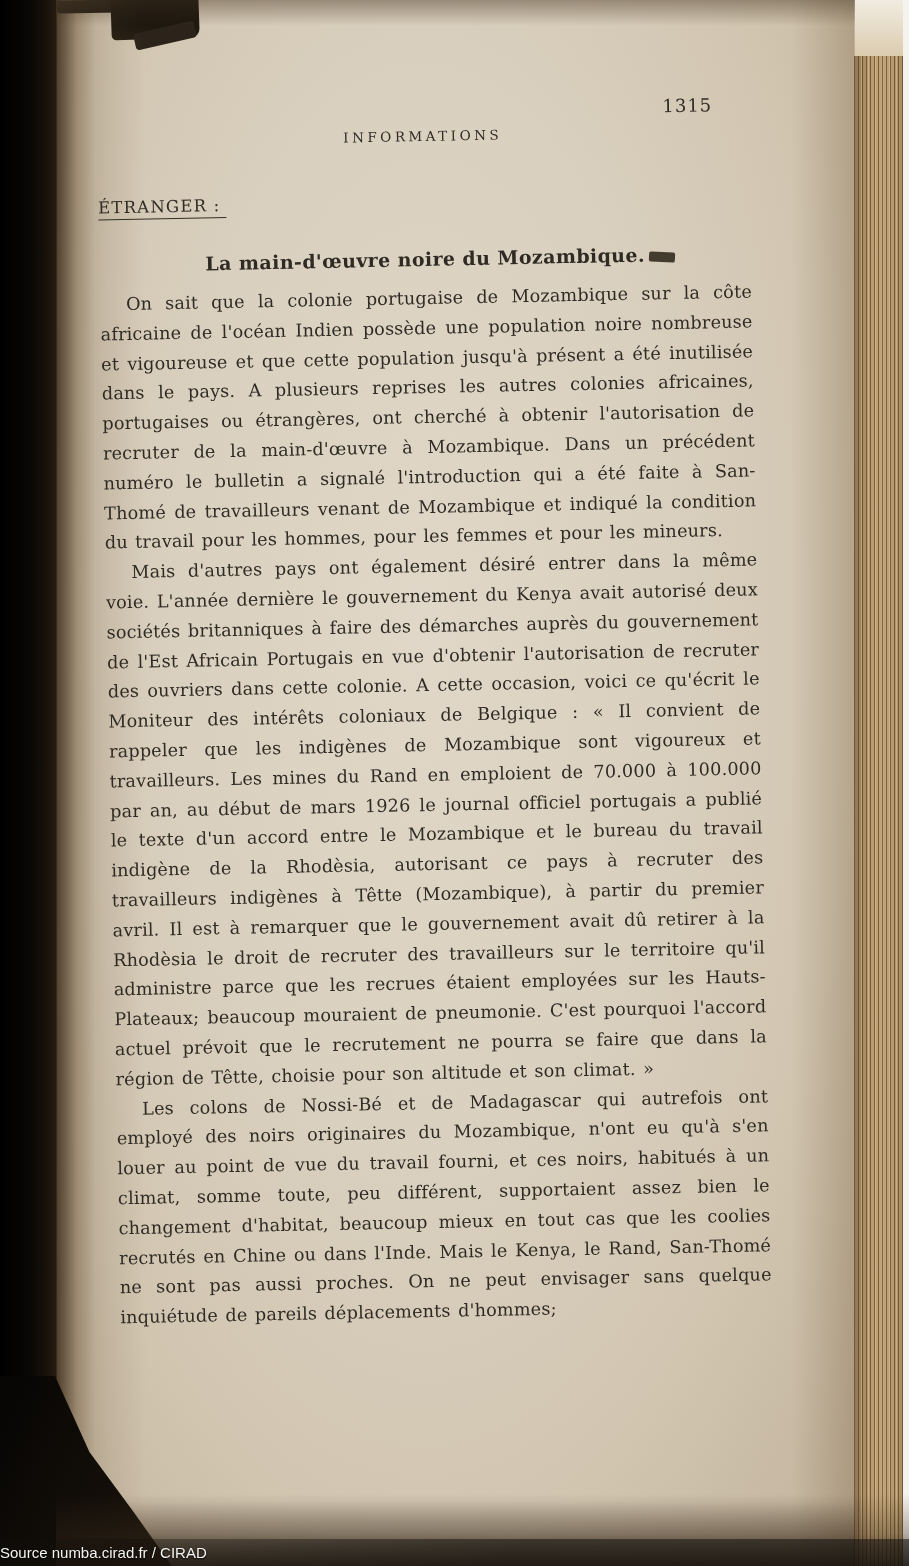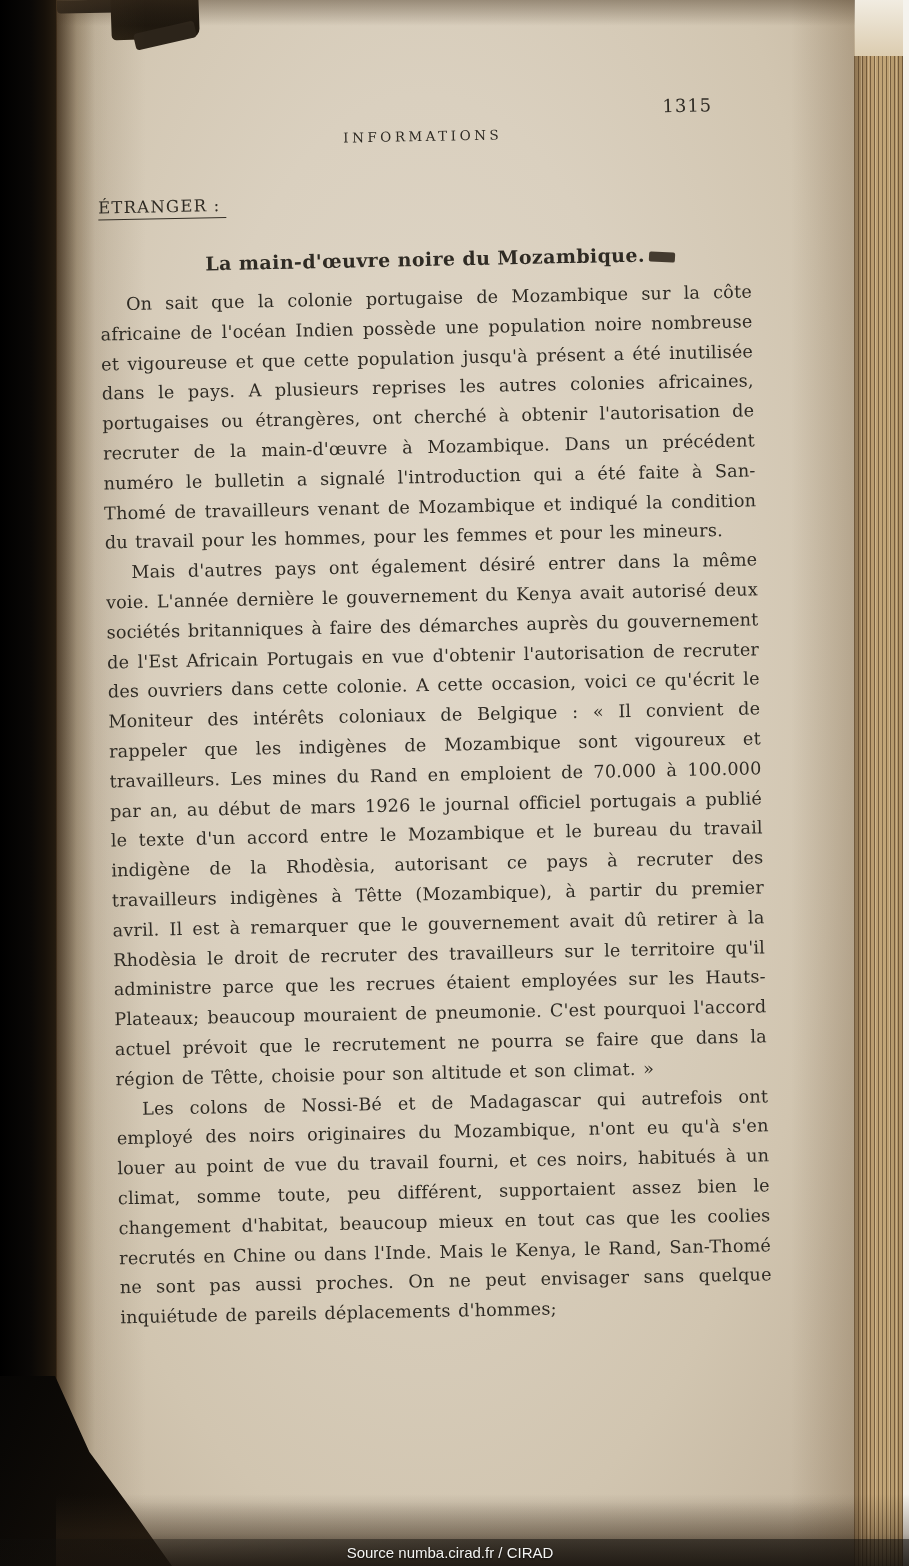--- a/index.html
+++ b/index.html
@@ -115,21 +115,21 @@
   }
   .bottom-shade {
     position: absolute; left: 56px; right: 0; bottom: 0; height: 72px;
     background: linear-gradient(to top,
       rgba(32,23,14,0.78), rgba(58,43,27,0.35) 45%, rgba(0,0,0,0));
   }
 
   
   .source-bar {
     position: absolute; left: 0; right: 0; bottom: 0; height: 27px;
-    display: flex; align-items: center; justify-content: center;
+    display: flex; align-items: center; justify-content: flex-start;
     padding-right: 9px; box-sizing: border-box;
     background: linear-gradient(to right, rgba(18,16,13,0.25), rgba(18,16,13,0.55) 55%);
     font-family: "Liberation Sans", "DejaVu Sans", sans-serif;
     font-size: 15px; color: #f4f4f2;
     text-shadow: 0 1px 2px rgba(0,0,0,0.85);
   }
 </style>
 </head>
 <body>
 

